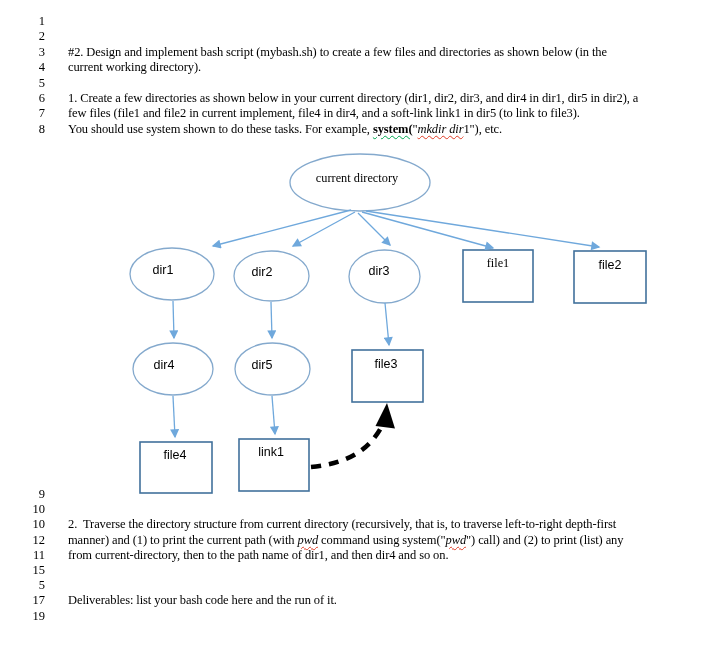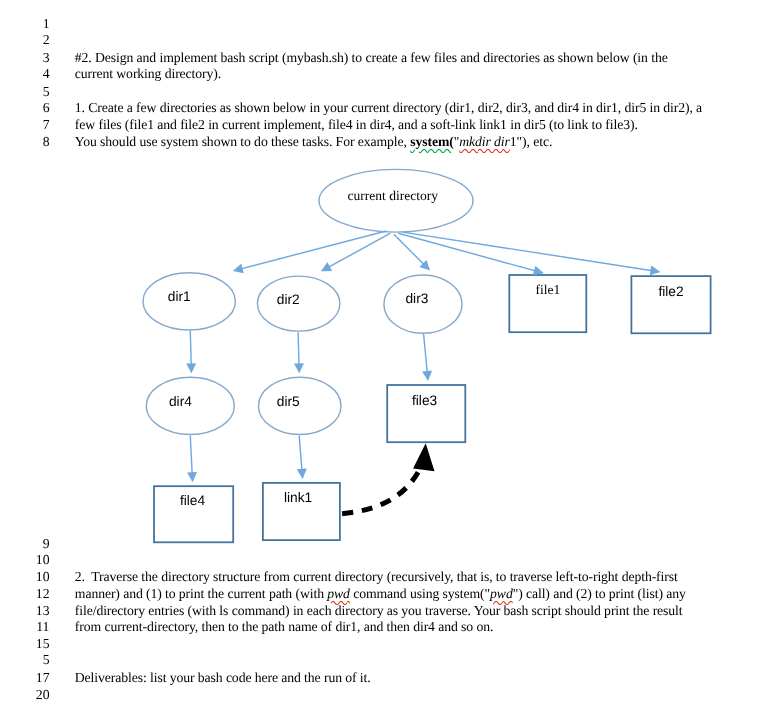--- a/index.html
+++ b/index.html
@@ -37,26 +37,25 @@
       <div class="line"><span class="lnum">5</span><span class="ltext"></span></div>
       <div class="line"><span class="lnum">6</span><span class="ltext"><span>1. Create a few directories as shown below in your current directory (dir1, dir2, dir3, and dir4 in dir1, dir5 in dir2), a</span></span></div>
       <div class="line"><span class="lnum">7</span><span class="ltext"><span>few files (file1 and file2 in current implement, file4 in dir4, and a soft-link link1 in dir5 (to link to file3).</span></span></div>
       <div class="line"><span class="lnum">8</span><span class="ltext"><span>You should use system shown to do these tasks. For example, </span><span class="sq-green">system(</span><span>"</span><span class="sq-red">mkdir dir</span><span>1"), etc.</span></span></div>
     </div>
   <div class="line-block lb-bottom">
       <div class="line"><span class="lnum">9</span><span class="ltext"></span></div>
       <div class="line"><span class="lnum">10</span><span class="ltext"></span></div>
       <div class="line"><span class="lnum">10</span><span class="ltext"><span>2.  Traverse the directory structure from current directory (recursively, that is, to traverse left-to-right depth-first</span></span></div>
       <div class="line"><span class="lnum">12</span><span class="ltext"><span>manner) and (1) to print the current path (with </span><span class="sq-red">pwd</span><span> command using system("</span><span class="sq-red">pwd</span><span>") call) and (2) to print (list) any</span></span></div>
-      <div class="line"><span class="lnum">13</span><span class="ltext"><span>file/directory entries (with ls command) in each directory as you traverse. Your bash script should print the result</span></span></div>
       <div class="line"><span class="lnum">11</span><span class="ltext"><span>from current-directory, then to the path name of dir1, and then dir4 and so on.</span></span></div>
       <div class="line"><span class="lnum">15</span><span class="ltext"></span></div>
       <div class="line"><span class="lnum">5</span><span class="ltext"></span></div>
       <div class="line"><span class="lnum">17</span><span class="ltext"><span>Deliverables: list your bash code here and the run of it.</span></span></div>
-      <div class="line"><span class="lnum">20</span><span class="ltext"></span></div>
+      <div class="line"><span class="lnum">19</span><span class="ltext"></span></div>
     </div>
 
   <svg class="diagram" width="710" height="655" viewBox="0 0 710 655">
     <defs>
       <marker id="arrowBlue" viewBox="0 0 10 10" refX="8.5" refY="5" markerWidth="8" markerHeight="7" orient="auto-start-reverse">
         <path d="M0,0 L10,5 L0,10 Z" fill="#6fa8dc"></path>
       </marker>
     </defs>
 
     <ellipse class="shape-ellipse" cx="360" cy="182.5" rx="70" ry="28.5"></ellipse>

